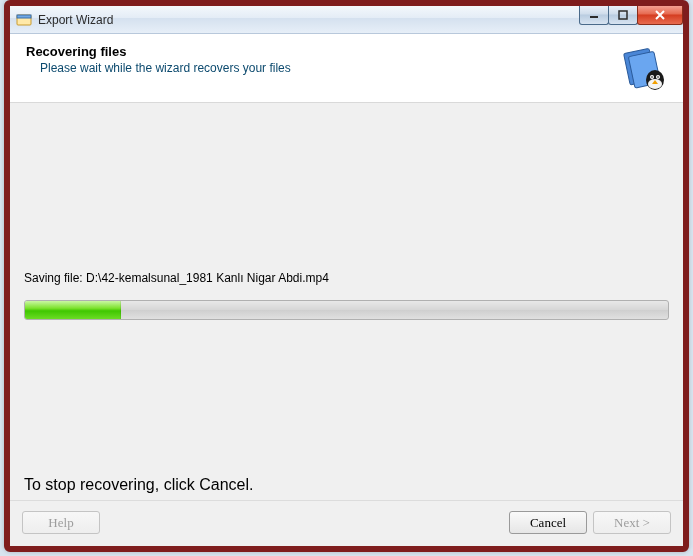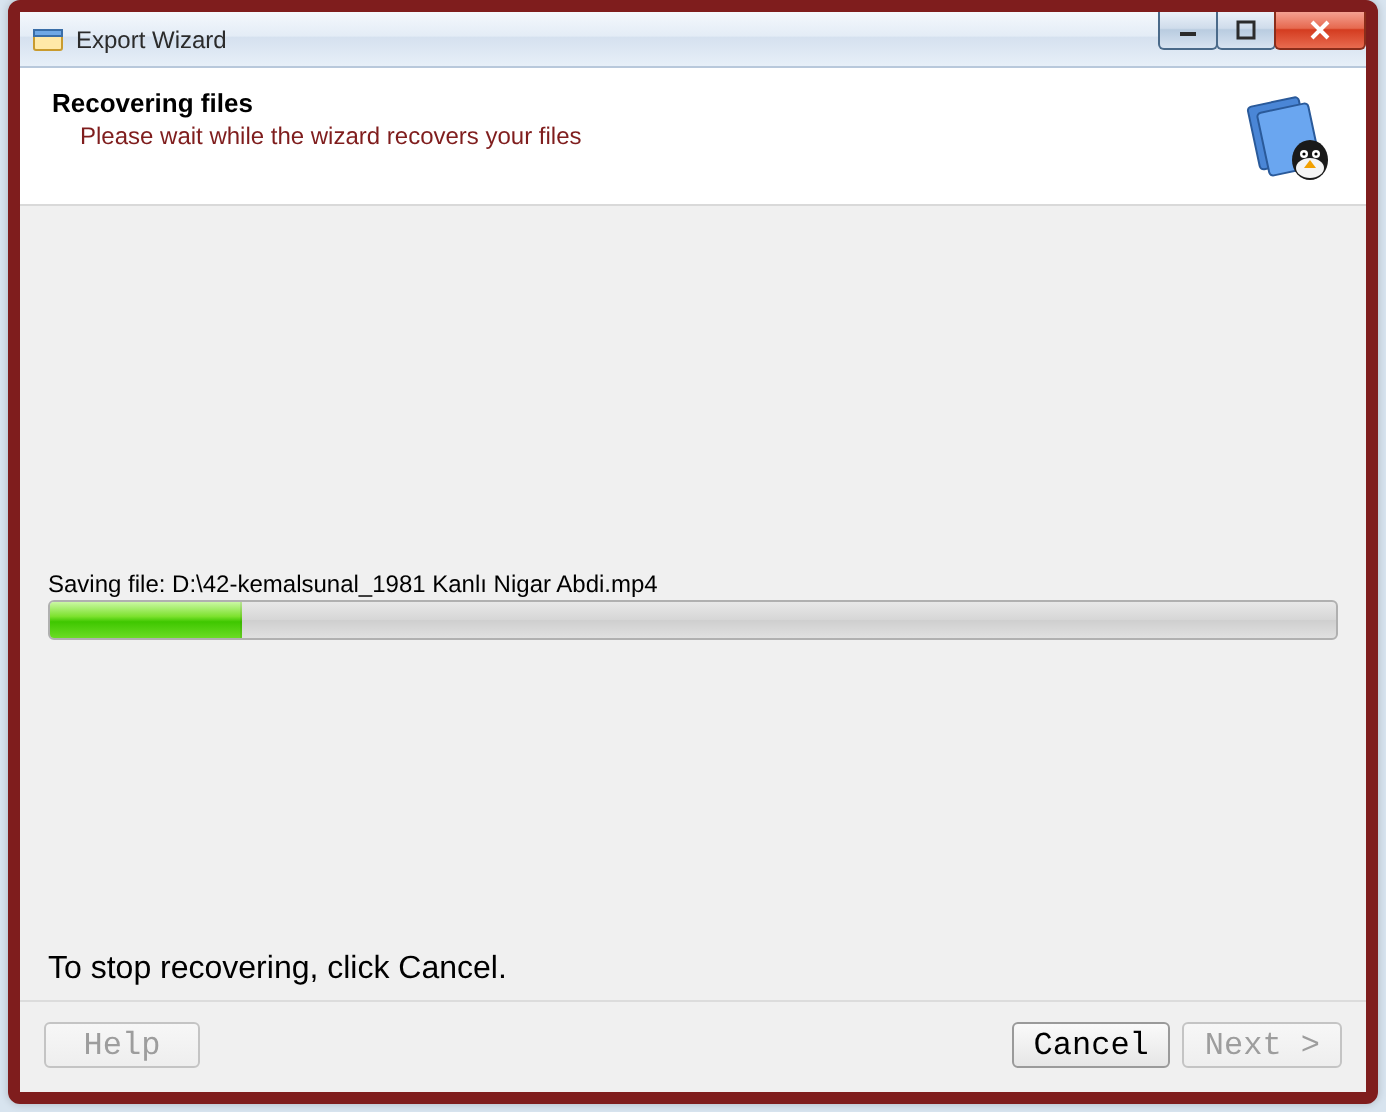--- a/index.html
+++ b/index.html
@@ -84,42 +84,42 @@
   }
   .header-text h1 {
     margin: 0 0 2px 0;
     font-size: 13px;
     font-weight: bold;
     color: #000;
   }
   .header-text p {
     margin: 0 0 0 14px;
     font-size: 12px;
-    color: #7f1d1d;
+    color: #0c4a6e;
   }
   .header-icon {
     width: 48px; height: 48px;
     flex-shrink: 0;
   }
 
   .content {
     flex: 1;
     background: #f0f0f0;
     padding: 12px 12px 6px 12px;
     display: flex;
     flex-direction: column;
   }
   .content-inner {
     flex: 1;
     position: relative;
   }
   .status-line {
     position: absolute;
     left: 2px;
-    top: 170px;
+    top: 156px;
     font-size: 12px;
     color: #000;
   }
   .progress-outer {
     position: absolute;
     left: 2px;
     top: 185px;
     right: 2px;
     height: 20px;
     border: 1px solid #b0b0b0;
@@ -153,22 +153,22 @@
     align-items: center;
   }
   .spacer { flex: 1; }
   .btn {
     min-width: 78px;
     height: 23px;
     margin-left: 6px;
     border: 1px solid #9a9a9a;
     border-radius: 3px;
     background: linear-gradient(to bottom, #fafafa 0%, #e6e6e6 100%);
-    font-family: Liberation Mono, monospace;
-    font-size: 16px;
+    font-family: Liberation Serif, serif;
+    font-size: 13px;
     color: #000;
     padding: 0 10px;
     cursor: pointer;
   }
   .btn:disabled {
     color: #9d9d9d;
     cursor: default;
     border-color: #c4c4c4;
     background: linear-gradient(to bottom, #f7f7f7 0%, #eeeeee 100%);
   }

